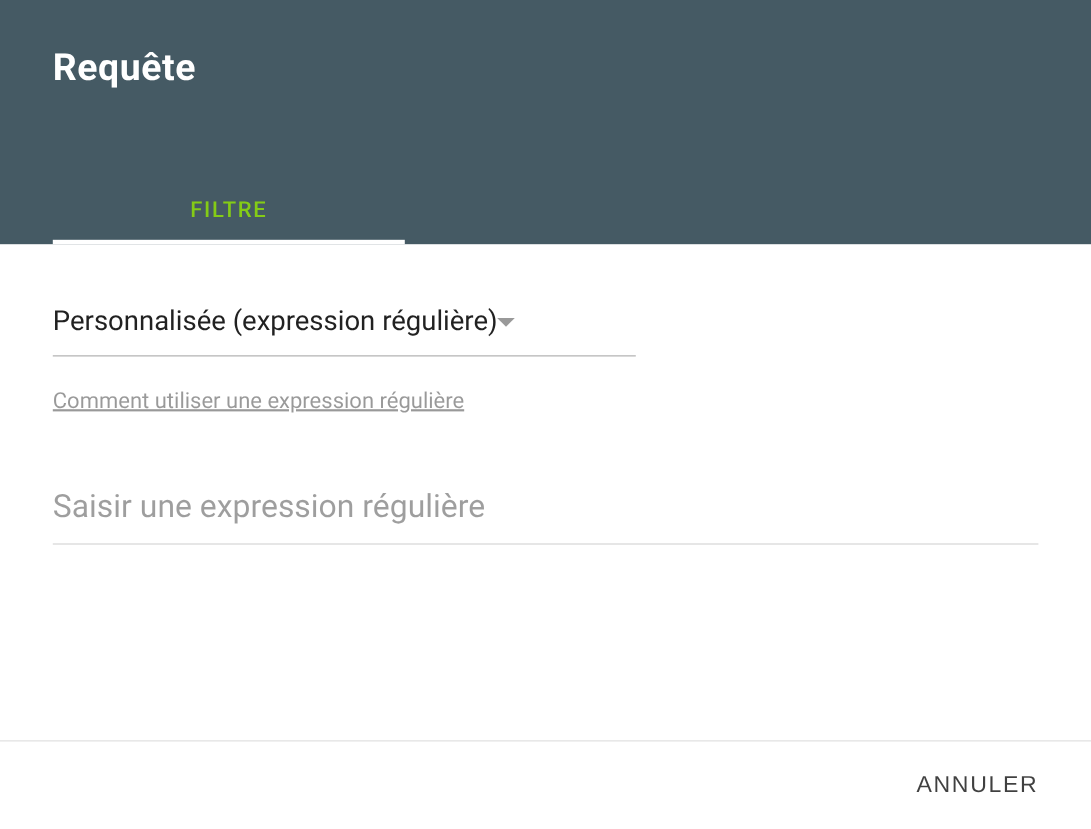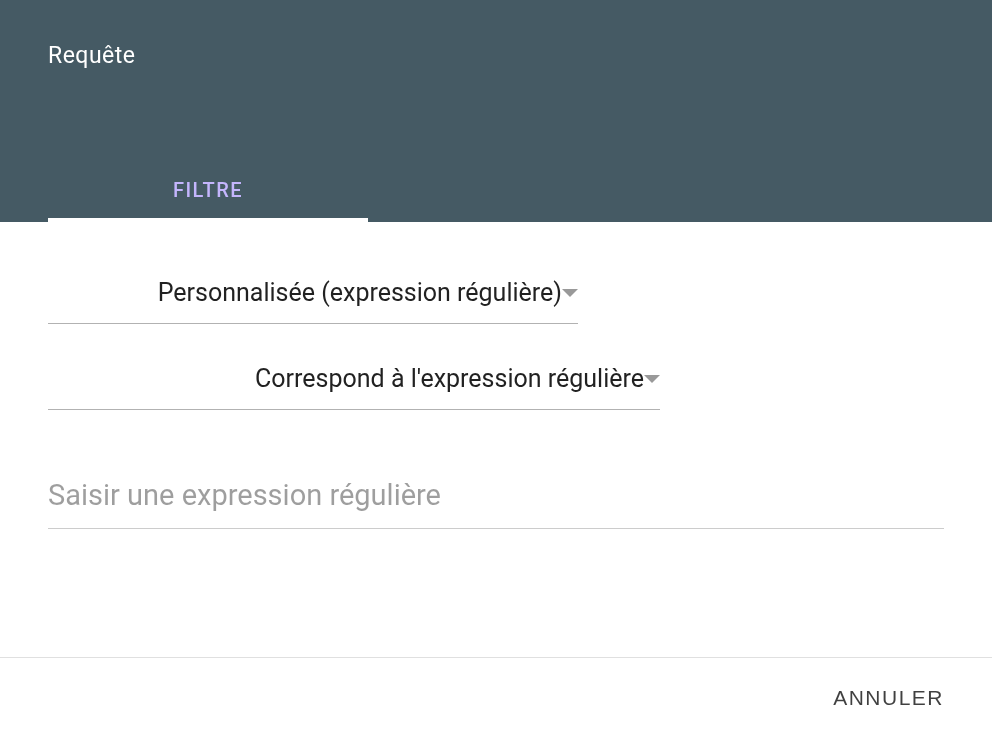--- a/index.html
+++ b/index.html
@@ -15,60 +15,60 @@
       overflow: hidden;
     }
     .header {
       background: #455a64;
       color: #fff;
       height: 222px;
       display: flex;
       flex-direction: column;
     }
     .title {
-      font-size: 23px;
-      font-weight: 400;
+      font-size: 34px;
+      font-weight: 700;
       padding: 42px 48px 0 48px;
       letter-spacing: 0.5px;
     }
     .tabs {
       display: flex;
       margin-top: auto;
       padding-left: 48px;
     }
     .tab {
       padding: 20px 0;
       width: 320px;
       text-align: center;
       font-size: 20px;
       font-weight: 500;
       letter-spacing: 1.5px;
       color: rgba(255,255,255,0.6);
       cursor: pointer;
       position: relative;
     }
     .tab.active {
-      color: #c4b5fd;
+      color: #84cc16;
     }
     .tab.active::after {
       content: '';
       position: absolute;
       bottom: 0;
       left: 0;
       right: 0;
       height: 4px;
       background: #fff;
     }
     .content {
       padding: 48px;
     }
     .select-field {
       display: flex;
       align-items: center;
-      justify-content: flex-end;
+      justify-content: flex-start;
       border-bottom: 1px solid rgba(0,0,0,0.3);
       padding: 8px 0 16px 0;
       cursor: pointer;
       margin-bottom: 28px;
     }
     .select-field.narrow {
       width: 530px;
     }
     .select-field.wide {
       width: 612px;
@@ -96,21 +96,21 @@
       border-bottom: 1px solid rgba(0,0,0,0.2);
       padding: 8px 0 16px 0;
       margin-top: 60px;
     }
     .text-input-placeholder {
       font-size: 29px;
       color: rgba(0,0,0,0.38);
     }
     .footer {
       position: absolute;
-      bottom: 16px;
+      bottom: 0;
       left: 0;
       right: 0;
       border-top: 1px solid rgba(0,0,0,0.12);
       display: flex;
       justify-content: flex-end;
       padding: 28px 48px;
       gap: 23px;
     }
     .btn {
       font-size: 21px;
@@ -137,25 +137,22 @@
   </div>
 </div>
 
 <div class="content">
 
   <div class="select-field narrow">
     <span class="select-text">Personnalisée (expression régulière)</span>
     <span class="chevron-down"></span>
   </div>
 
+  <a class="help-link">Comment utiliser une expression régulière</a>
 
-  <div class="select-field wide">
-    <span class="select-text">Correspond à l'expression régulière</span>
-    <span class="chevron-down"></span>
-  </div>
 
   <div class="text-input-field">
     <span class="text-input-placeholder">Saisir une expression régulière</span>
   </div>
 
 </div>
 
 <div class="footer">
   <button class="btn btn-cancel">ANNULER</button>
 </div>

